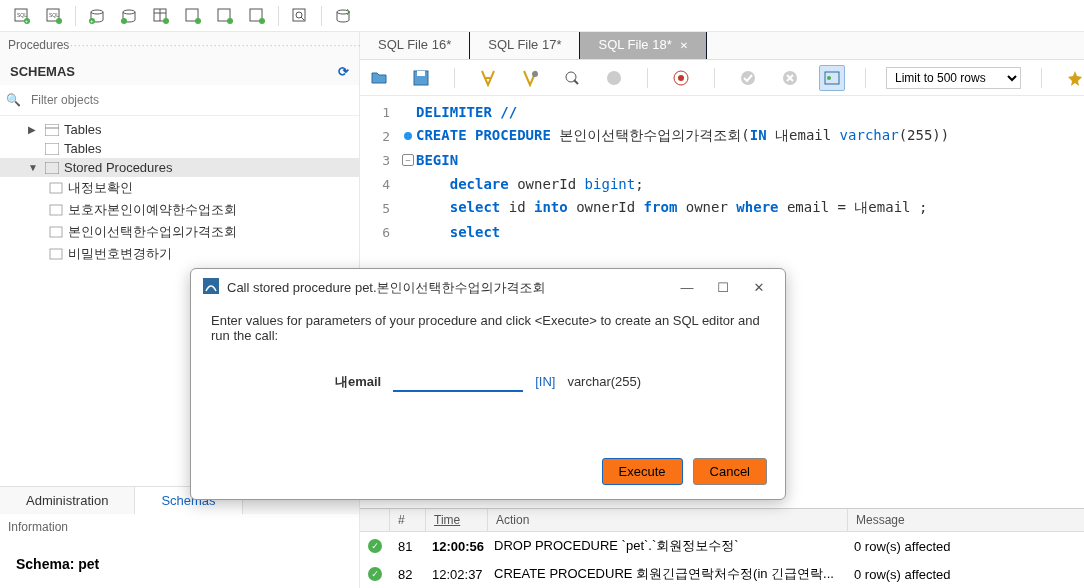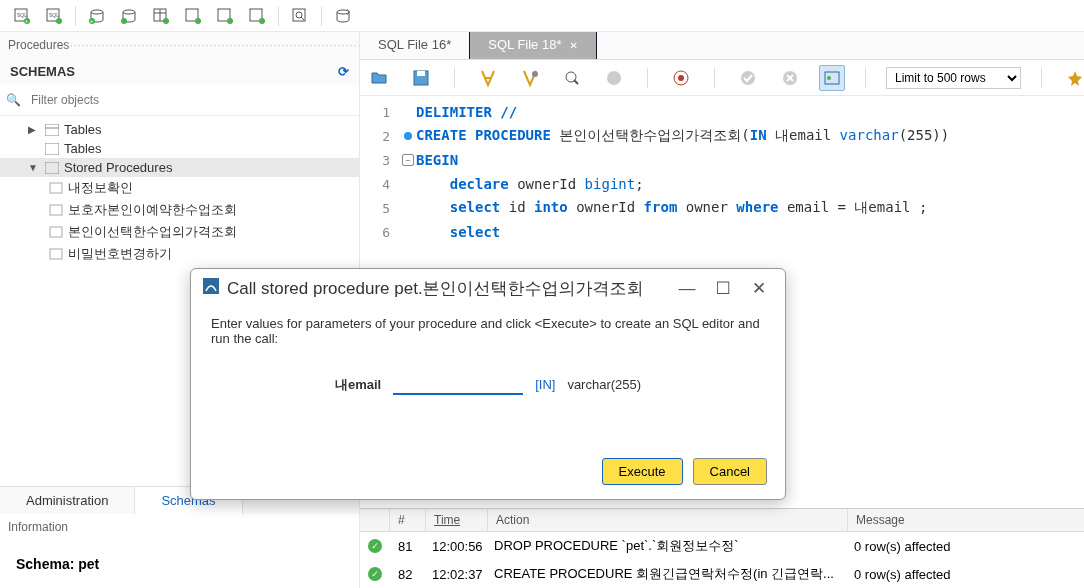--- a/index.html
+++ b/index.html
@@ -46,30 +46,30 @@
 .kw { color: #0066cc; font-weight: bold; }
 .id { color: #333; }
 .type { color: #0066cc; }
 .output { border-top: 1px solid #ccc; }
 .out-hdr { display: flex; background: #f4f4f4; border-bottom: 1px solid #ddd; font-size: 12px; color: #555; }
 .out-col { padding: 4px 8px; border-right: 1px solid #ddd; }
 .out-row { display: flex; align-items: center; padding: 3px 0; font-size: 13px; }
 .status-ok { width: 14px; height: 14px; background: #4caf50; border-radius: 50%; display: flex; align-items: center; justify-content: center; color: #fff; font-size: 9px; margin: 0 8px; }
 .out-cell { padding: 2px 8px; }
 .dialog { position: absolute; left: 190px; top: 268px; width: 596px; height: 232px; background: #fff; border: 1px solid #999; box-shadow: 0 4px 16px rgba(0,0,0,0.25); border-radius: 6px; z-index: 100; }
-.dlg-title { display: flex; align-items: center; padding: 8px 12px; font-size: 17px; color: #333; gap: 8px; }
+.dlg-title { display: flex; align-items: flex-end; padding: 8px 12px; font-size: 13px; color: #333; gap: 8px; }
 .dlg-title .spacer { flex: 1; }
 .dlg-win-btn { width: 28px; height: 20px; display: flex; align-items: center; justify-content: center; cursor: pointer; color: #555; }
 .dlg-body { padding: 8px 20px; font-size: 13px; color: #333; }
 .dlg-param-row { display: flex; align-items: center; gap: 12px; margin-top: 28px; justify-content: center; }
 .dlg-param-label { font-weight: bold; }
 .dlg-input { width: 130px; border: none; border-bottom: 2px solid #1565c0; padding: 2px 4px; outline: none; font-size: 13px; }
 .dlg-dir { color: #1565c0; }
 .dlg-buttons { position: absolute; bottom: 14px; right: 18px; display: flex; gap: 10px; }
-.dlg-btn { padding: 5px 16px; border: 1px solid #888; background: #fde047; border-radius: 3px; font-size: 13px; cursor: pointer; }
+.dlg-btn { padding: 5px 16px; border: 1px solid #888; background: #f97316; border-radius: 3px; font-size: 13px; cursor: pointer; }
 .dlg-btn.primary { border-color: #1565c0; color: #000; }
 .ic { width: 18px; height: 18px; }
 </style>
 </head>
 <body>
 
 <div class="toolbar">
   <div class="tb-btn">
       <svg class="ic" viewBox="0 0 18 18">
         <rect x="2" y="2" width="12" height="12" fill="none" stroke="#555"></rect>
@@ -225,20 +225,21 @@
     </div>
     <div class="info-hdr">Information</div>
     <div class="info-body">
       <b><span>Schema: </span><span>pet</span></b>
     </div>
   </div>
 
   <div class="content">
     <div class="file-tabs">
       <div class="file-tab"><span>SQL File 16*</span></div>
+      <div class="file-tab"><span>SQL File 17*</span></div>
       <div class="file-tab active"><span>SQL File 18*</span><span class="close">✕</span></div>
     </div>
     <div class="editor-tb">
       <div class="etb-btn">
           <svg class="ic" viewBox="0 0 18 18">
             <path d="M2 4h5l2 2h7v8H2z" fill="#5a9fd4" stroke="#2c6a9e"></path>
           </svg>
         </div>
       <div class="etb-btn">
           <svg class="ic" viewBox="0 0 18 18">
@@ -375,21 +376,21 @@
       <div class="out-hdr">
         <div class="out-col" style="width:30px;"></div>
         <div class="out-col" style="width:36px;">#</div>
         <div class="out-col" style="width:62px;text-decoration:underline;">Time</div>
         <div class="out-col" style="width:360px;">Action</div>
         <div class="out-col" style="flex:1;">Message</div>
       </div>
       <div class="out-row">
         <span class="status-ok">✓</span>
         <span class="out-cell" style="width:34px;">81</span>
-        <span class="out-cell" style="width:62px;">12:00:56</span>
+        <span class="out-cell" style="width:62px;font-weight:bold;">12:00:56</span>
         <span class="out-cell" style="width:360px;">DROP PROCEDURE `pet`.`회원정보수정`</span>
         <span class="out-cell">0 row(s) affected</span>
       </div>
       <div class="out-row">
         <span class="status-ok">✓</span>
         <span class="out-cell" style="width:34px;">82</span>
         <span class="out-cell" style="width:62px;">12:02:37</span>
         <span class="out-cell" style="width:360px;">CREATE PROCEDURE 회원긴급연락처수정(in 긴급연락...</span>
         <span class="out-cell">0 row(s) affected</span>
       </div>

